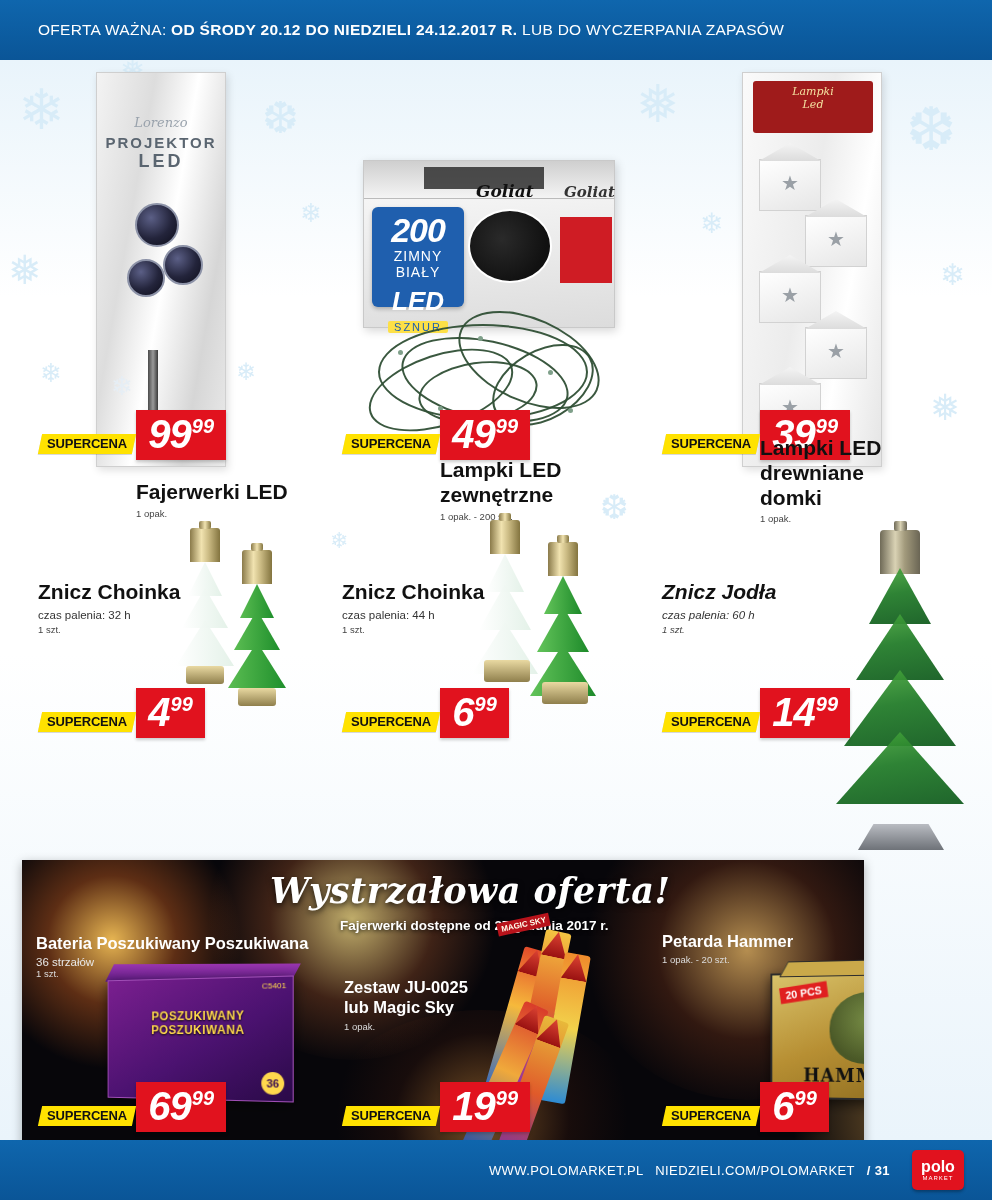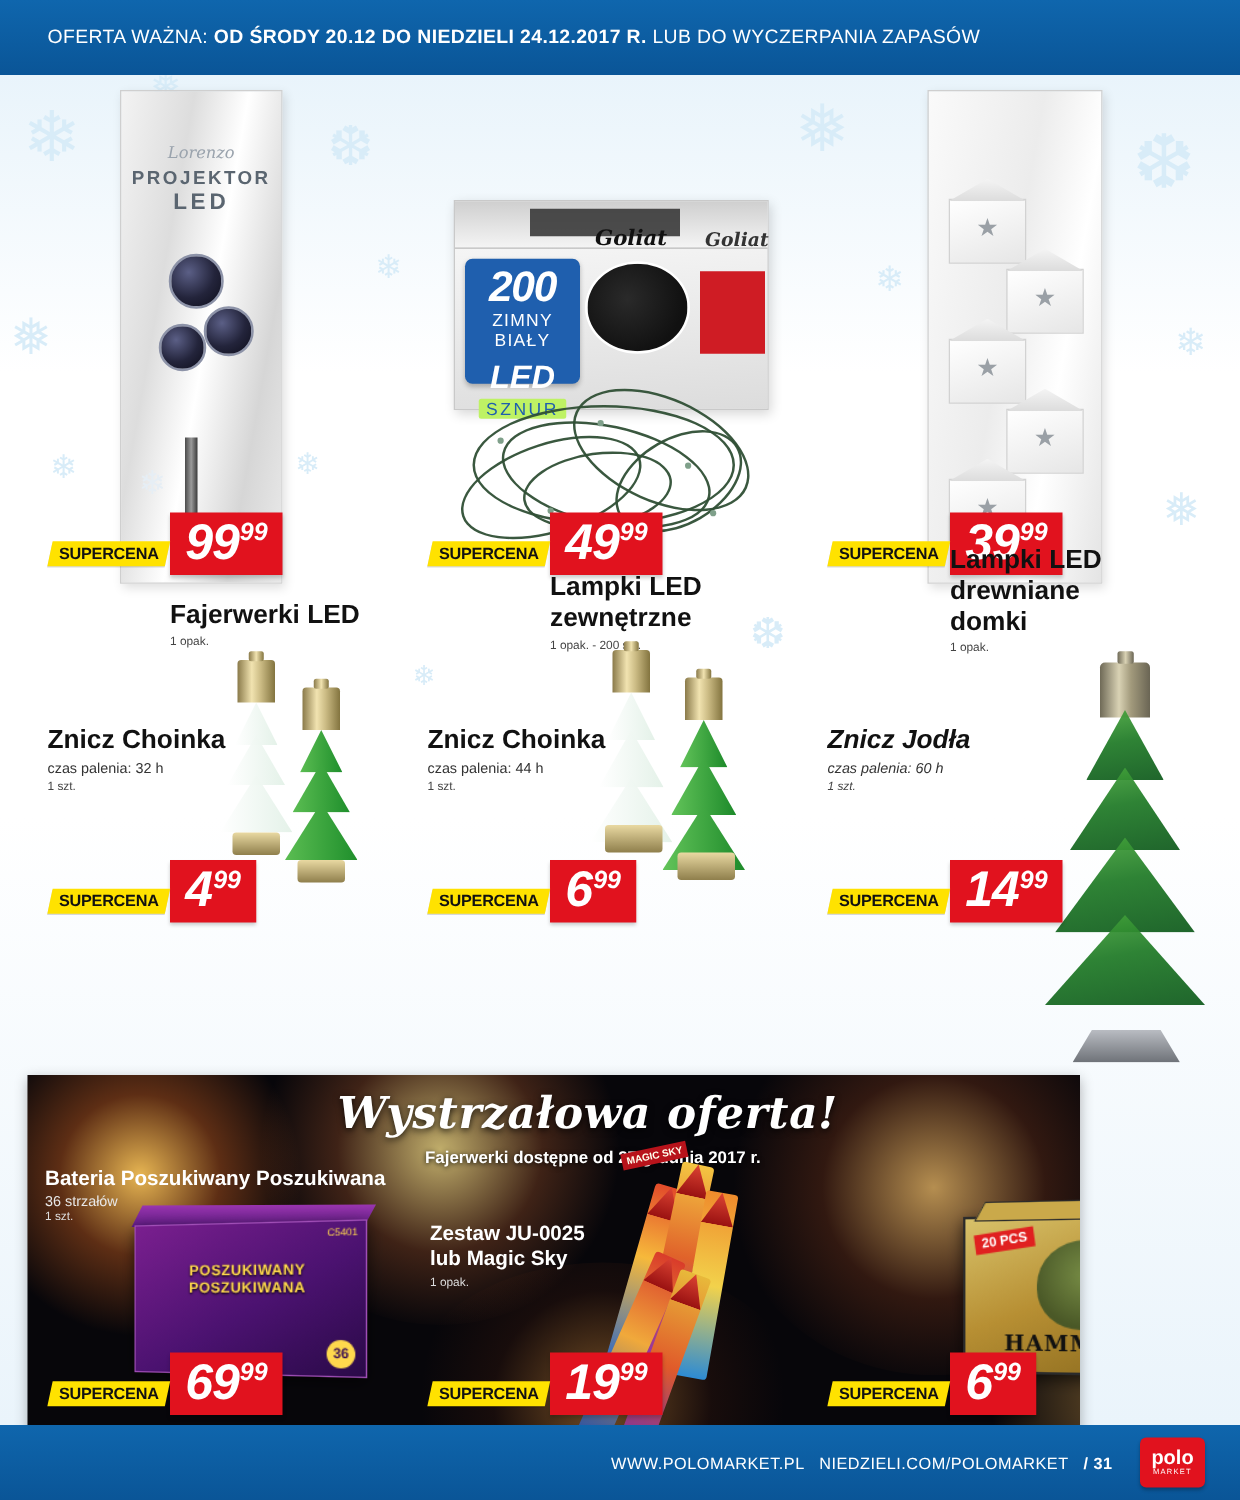--- a/index.html
+++ b/index.html
@@ -126,21 +126,21 @@
   .led-badge {
     position:absolute; left:8px; top:46px; width:92px; height:100px;
     background:#1f5fae;
     border-radius:6px;
     color:#fff; text-align:center;
     box-shadow:0 2px 4px rgba(0,0,0,.25);
   }
   .led-badge .n { font-size:34px; font-weight:bold; font-style:italic; margin-top:4px; letter-spacing:-1px;}
   .led-badge .w { font-size:14px; letter-spacing:1px; margin-top:-2px; }
   .led-badge .l { font-size:26px; font-weight:bold; font-style:italic; margin-top:6px; }
-  .led-badge .s { font-size:14px; letter-spacing:2px; background:#bef264; color:#1f5fae; display:inline-block; padding:0 6px; border-radius:2px; margin-top:2px;}
+  .led-badge .s { font-size:11px; letter-spacing:2px; background:#fde047; color:#1f5fae; display:inline-block; padding:0 6px; border-radius:2px; margin-top:2px;}
   .led-window {
     position:absolute; left:104px; top:48px; width:84px; height:74px;
     border-radius:50%;
     background: radial-gradient(circle at 40% 40%, #2a2a2a 0%, #111 70%);
     border:2px solid #fff;
   }
   .led-red {
     position:absolute; left:196px; top:56px; width:52px; height:66px;
     background:#cf1c24;
   }
@@ -435,20 +435,24 @@
       <span class="dec">99</span>
     </div>
   </div>
   <div style="position:absolute; left:440px; top:398px; width:190px;">
     <div class="prod-title">Lampki LED</div>
     <div class="prod-title">zewnętrzne</div>
     <div class="prod-tiny" style="margin-top:3px;">1 opak. - 200 szt.</div>
   </div>
 
   <div class="dom-box">
+    <div class="hdr">
+      <div>Lampki</div>
+      <div>Led</div>
+    </div>
     <div class="house" style="left:16px; top:86px;"></div>
     <div class="star" style="left:38px; top:100px;">★</div>
     <div class="house" style="left:62px; top:142px;"></div>
     <div class="star" style="left:84px; top:156px;">★</div>
     <div class="house" style="left:16px; top:198px;"></div>
     <div class="star" style="left:38px; top:212px;">★</div>
     <div class="house" style="left:62px; top:254px;"></div>
     <div class="star" style="left:84px; top:268px;">★</div>
     <div class="house" style="left:16px; top:310px;"></div>
     <div class="star" style="left:38px; top:324px;">★</div>
@@ -594,20 +598,24 @@
         </div>
       <div class="rocket" style="left:-18px; top:70px; transform:rotate(24deg); height:160px; background:linear-gradient(180deg,#d93b2a,#f0a93b 45%,#244fa8 100%);">
           <div class="tipv"></div>
         </div>
       <div class="rocket" style="left:14px; top:88px; transform:rotate(20deg); height:155px; background:linear-gradient(180deg,#e8b93a,#e05a2a 50%,#6c2bb0 100%);">
           <div class="tipv"></div>
         </div>
       <div style="position:absolute; left:20px; top:-4px; background:#b8131b; color:#ffe; font-size:8px; font-weight:bold; padding:2px 4px; transform:rotate(-12deg);">MAGIC SKY</div>
     </div>
 
+    <div style="position:absolute; left:640px; top:72px; width:230px;">
+      <div class="fw-prod-title">Petarda Hammer</div>
+      <div class="fw-prod-tiny" style="margin-top:2px;">1 opak. - 20 szt.</div>
+    </div>
     <div class="ham-box">
       <div class="ham-top"></div>
       <div class="ham-pcs">20 PCS</div>
       <div class="soldier"></div>
       <div class="ham-title">HAMMER</div>
     </div>
 
     <div class="tag" style="left:16px; top:224px;">
       <div class="label"><span>SUPERCENA</span></div>
       <div class="price">

